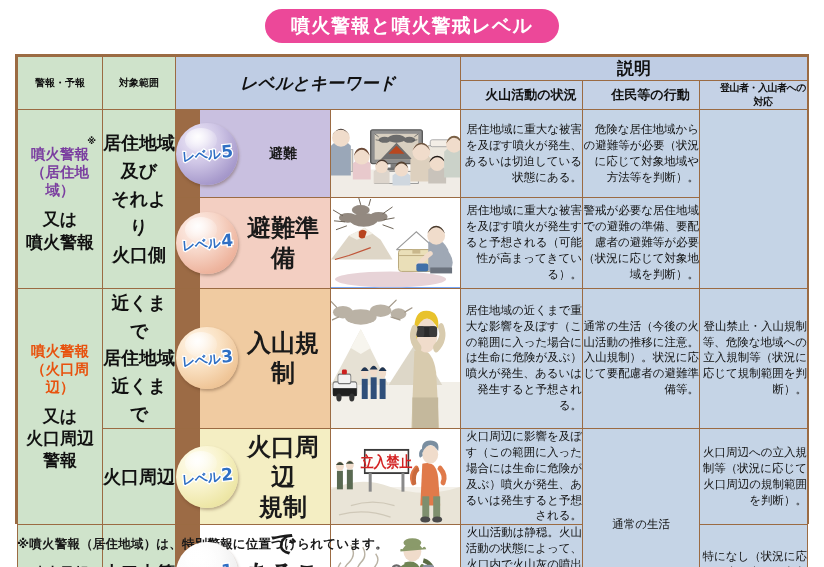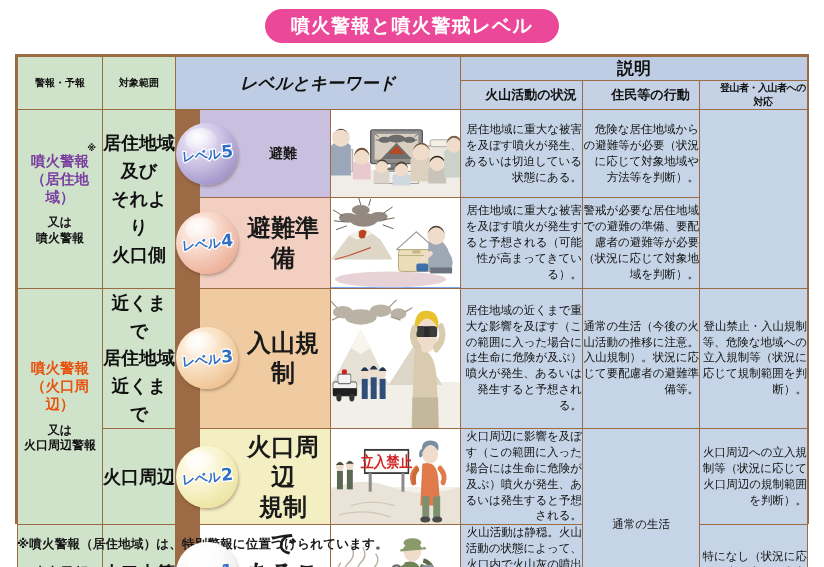--- a/index.html
+++ b/index.html
@@ -90,21 +90,21 @@
     text-align: center;
     font-weight: bold;
     font-size: 13px;
     color: #111;
     line-height: 1.45;
     padding: 4px 2px;
   }
   .cat-main { font-size: 14.5px; line-height: 1.25; display: block; position: relative; }
   .cat-main.purple { color: #7b3fa0; }
   .cat-main.orange { color: #e8520e; }
-  .cat-sub { font-size: 12px; display: block; margin-top: 9px; line-height: 1.3; }
+  .cat-sub { font-size: 17px; display: block; margin-top: 9px; line-height: 1.3; }
   .asterisk {
     font-size: 9px;
     color: #111;
     position: absolute;
     right: 6px;
     top: -9px;
     font-weight: bold;
   }
   .range-cell {
     background: #cfe3cb;

